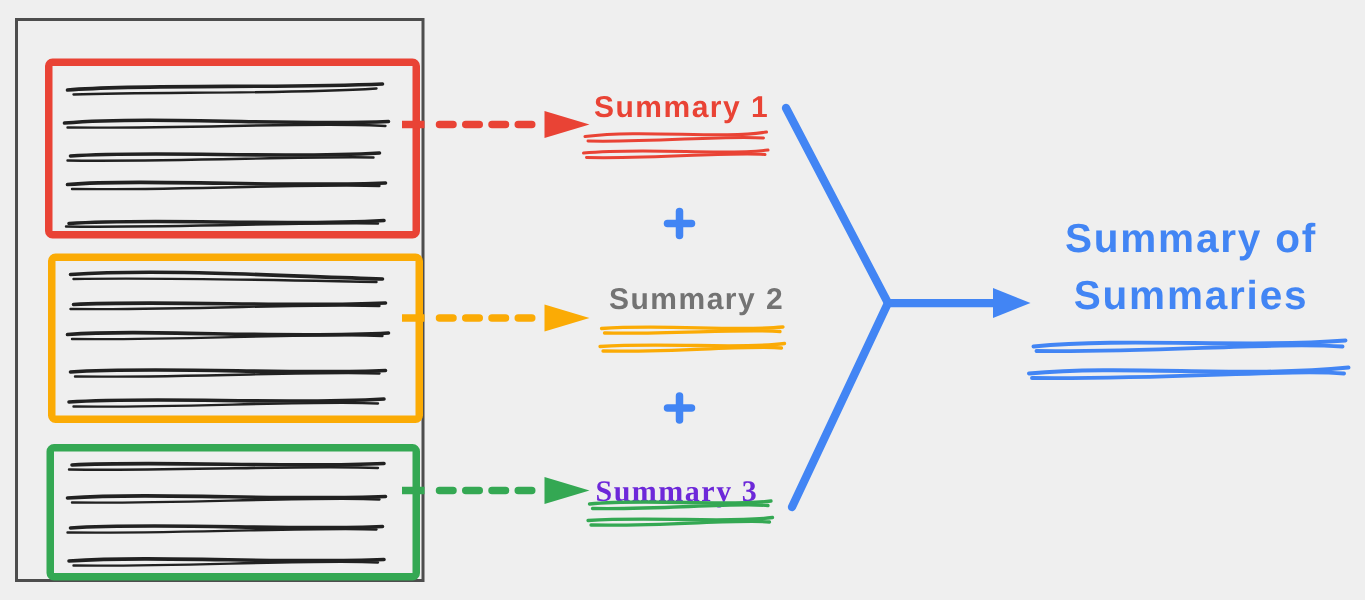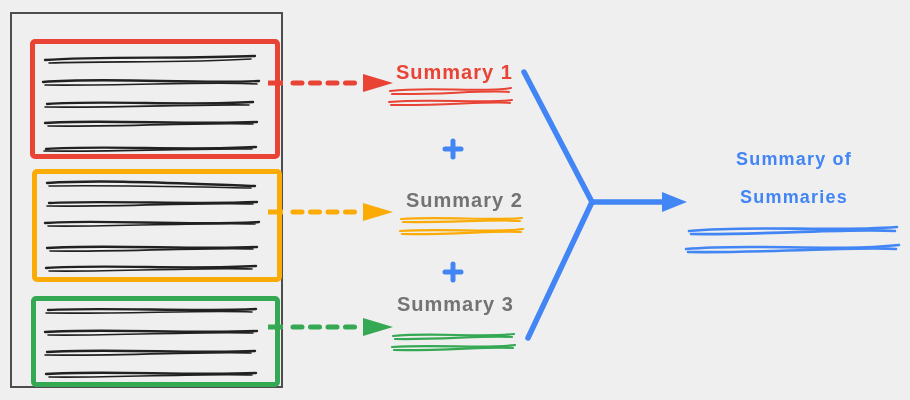--- a/index.html
+++ b/index.html
@@ -30,39 +30,39 @@
   .arrow-yellow{left:266px;top:201px;}
   .arrow-green{left:266px;top:316px;}
 
   
   .summary-label{
     position:absolute;font-size:20px;font-weight:700;letter-spacing:1px;
     white-space:nowrap;
   }
   .s1{left:396px;top:61px;color:#e94335;}
   .s2{left:406px;top:189px;color:#737373;}
-  .s3{left:397px;top:293px;color:#737373;}
+  .s3{left:397px;top:317px;color:#6d28d9;font-family:Liberation Serif, serif;}
   .underline{position:absolute;width:130px;height:26px;}
   .u1{left:385px;top:84px;}
   .u2{left:396px;top:213px;}
   .u3{left:388px;top:329px;}
   .sketch{fill:none;stroke-linecap:round;}
 
   
   .plus-icon{position:absolute;width:22px;height:22px;}
   .p1{left:442px;top:138px;}
   .p2{left:442px;top:261px;}
 
   
   .merge-arrow{position:absolute;left:512px;top:60px;width:190px;height:290px;}
 
   
   .result-label{
     position:absolute;left:686px;top:140px;width:216px;
-    text-align:center;font-size:18px;line-height:38px;font-weight:700;
+    text-align:center;font-size:27px;line-height:38px;font-weight:700;
     letter-spacing:1.2px;color:#4285f4;
   }
   .result-scribble{position:absolute;left:681px;top:221px;width:224px;height:36px;}
 </style>
 </head>
 <body>
 
 <div class="canvas">
 
   <div class="document">

